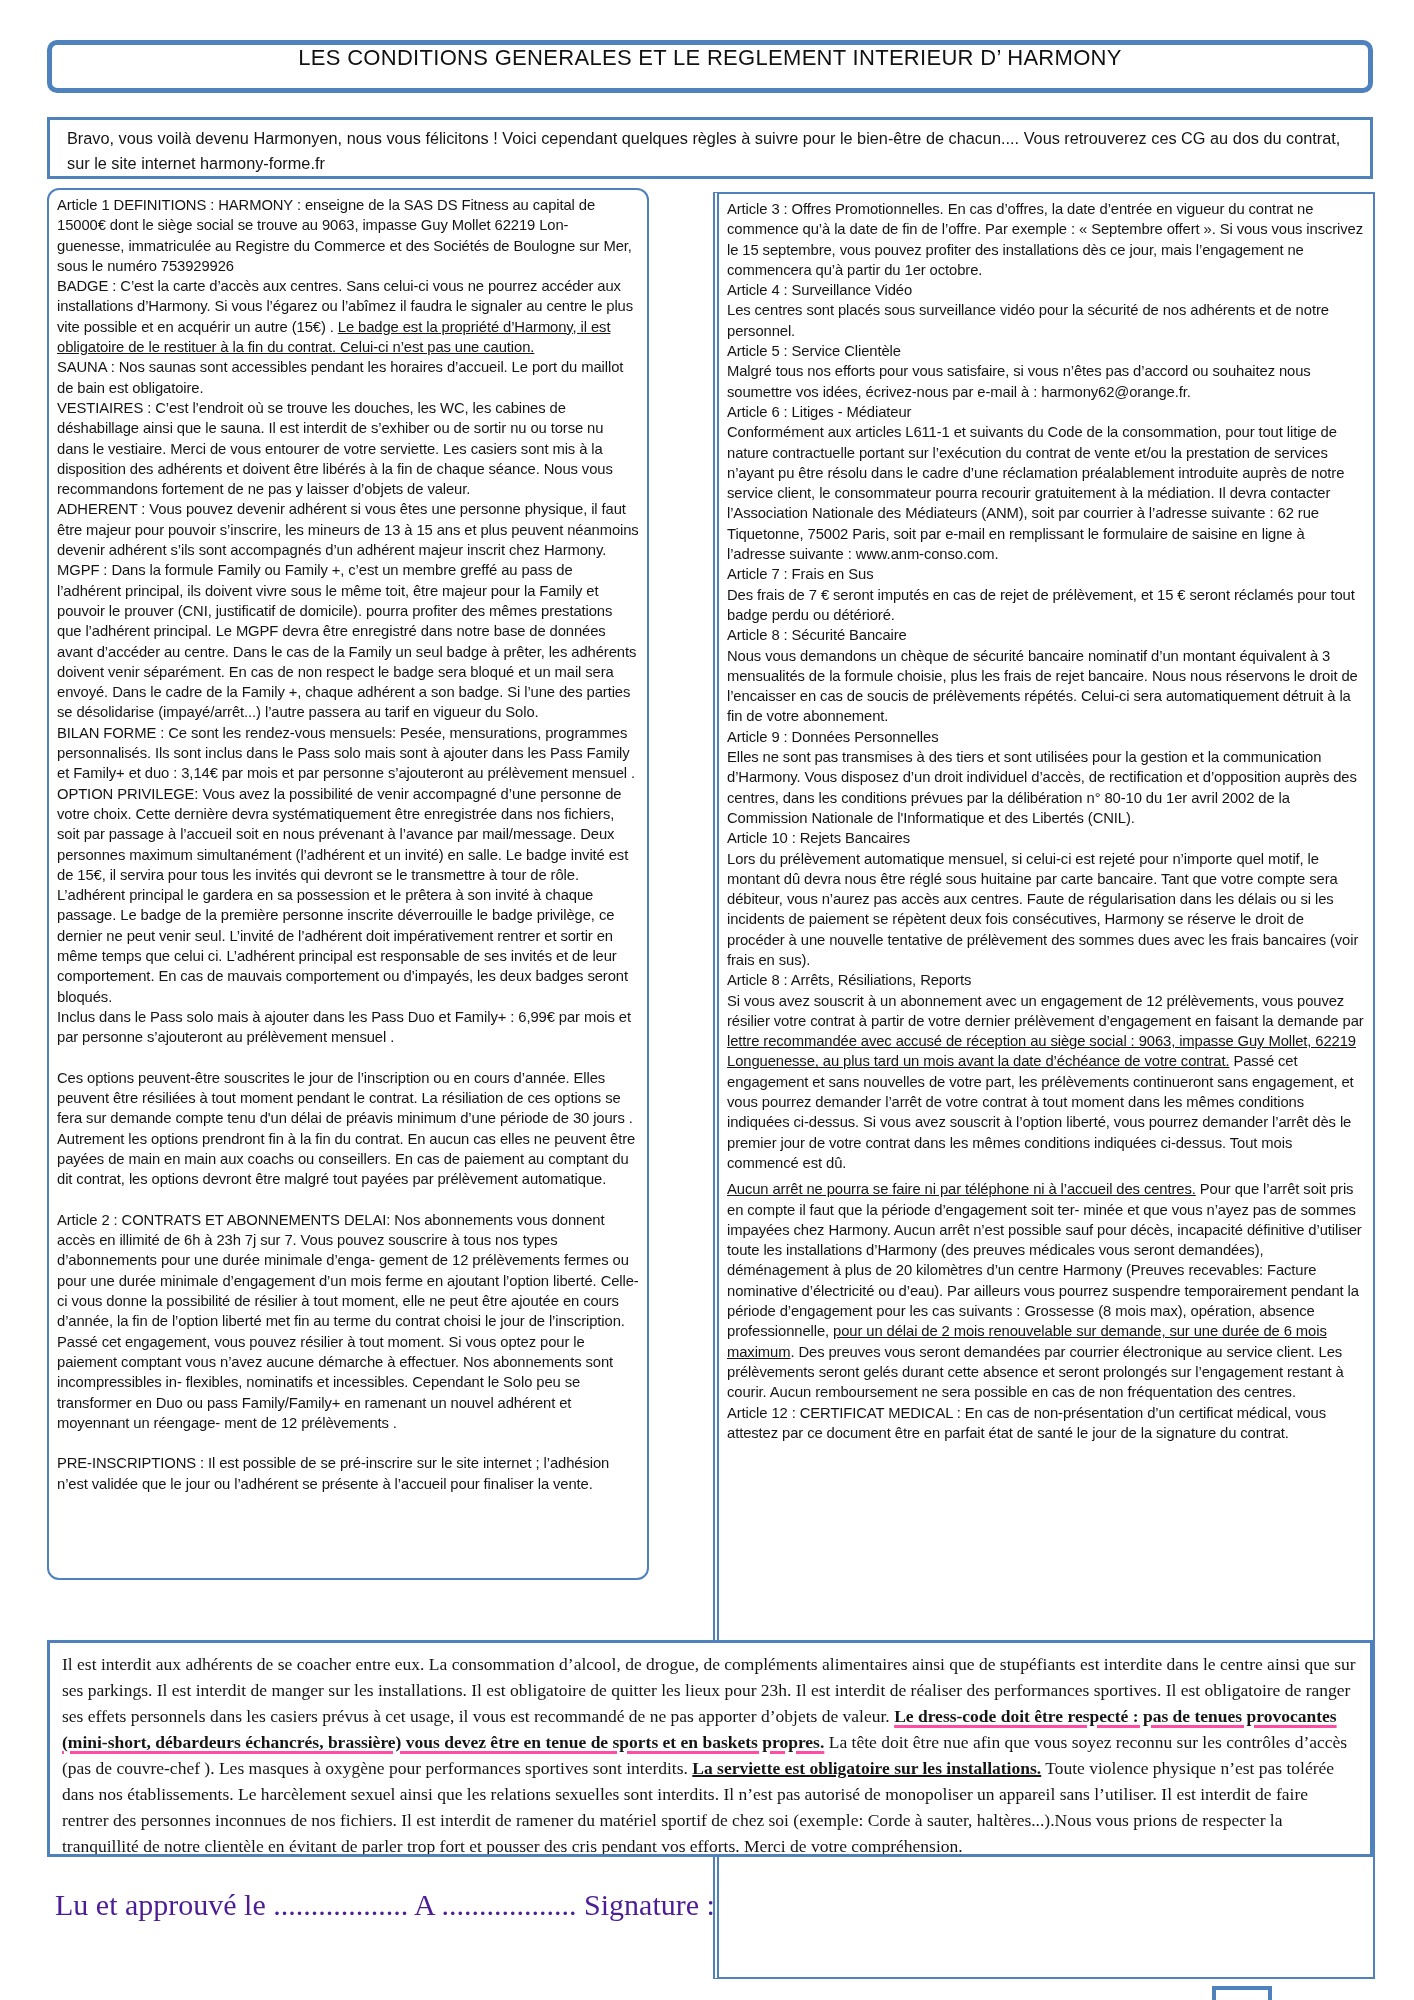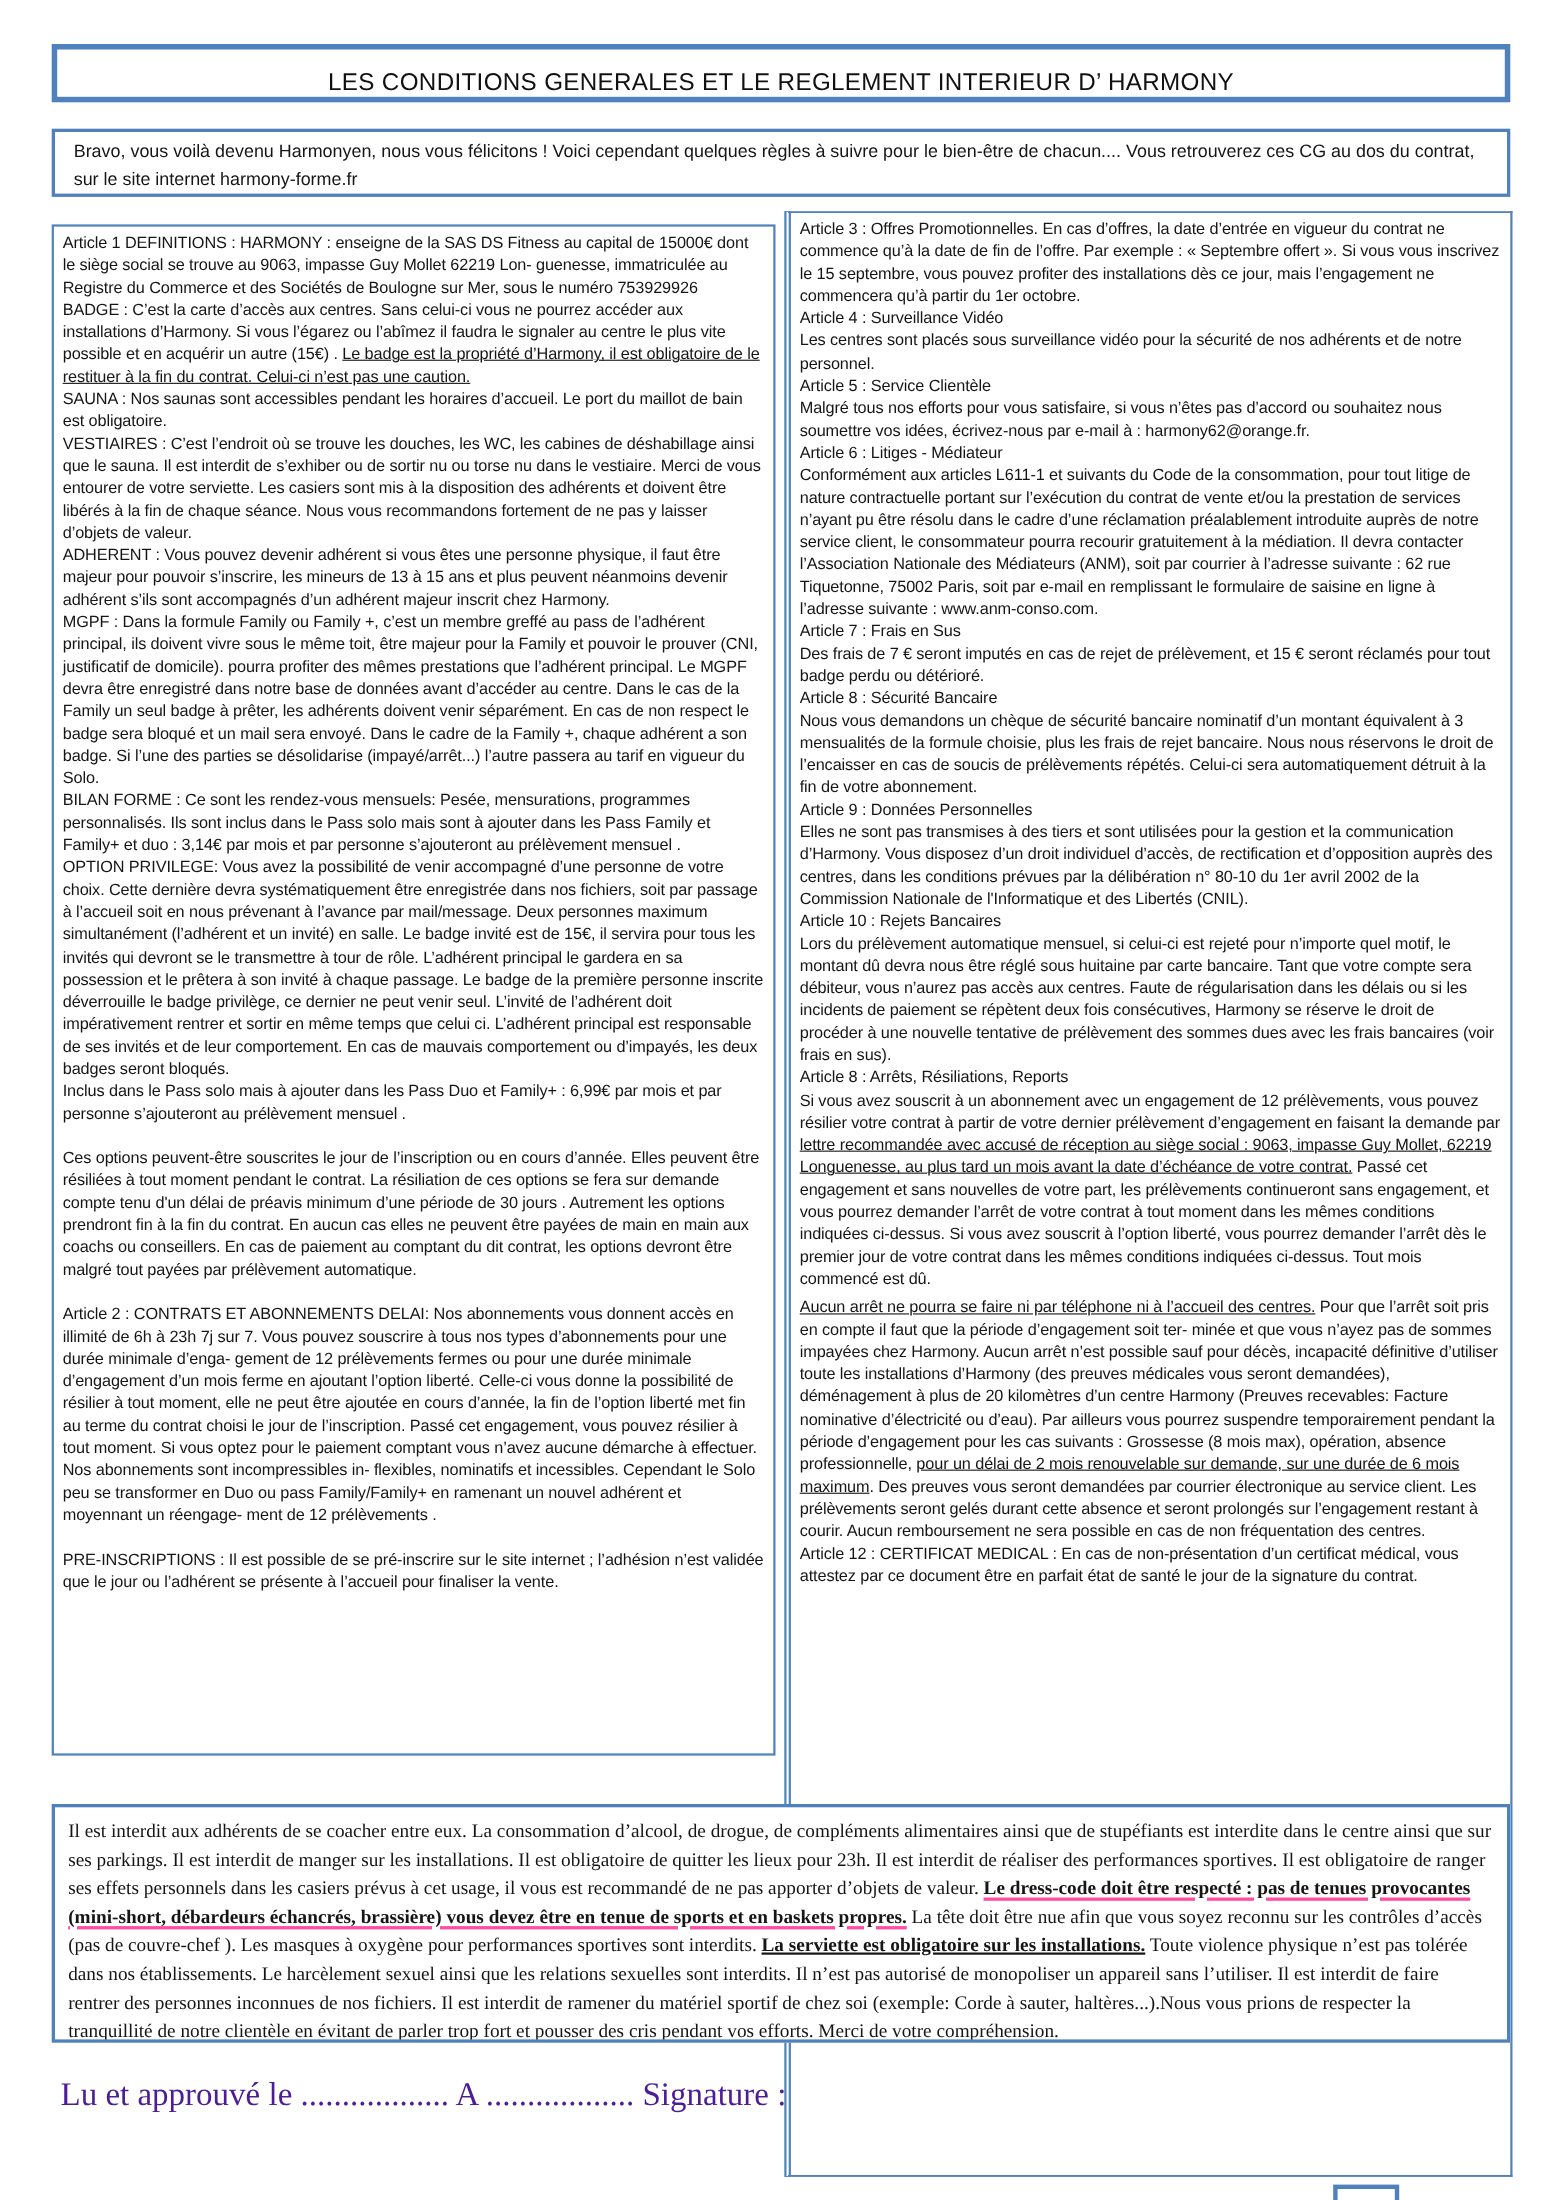--- a/index.html
+++ b/index.html
@@ -2,25 +2,25 @@
 <html lang="fr"><head>
 <meta charset="utf-8">
 <style>
   html,body{margin:0;padding:0;}
   body{
     width:1414px;height:2000px;position:relative;background:#ffffff;
     font-family:"Liberation Sans",sans-serif;color:#151515;overflow:hidden;
   }
   .bluebox{position:absolute;background:#ffffff;border:2px solid #4f81bd;box-sizing:border-box;}
   #title-box{left:47px;top:40px;width:1326px;height:53px;border-width:5px;
-    display:flex;align-items:flex-end;justify-content:center;}
+    display:flex;align-items:flex-start;justify-content:center;border-radius:10px;}
   #title-box h1{margin:0;font-size:22px;font-weight:400;letter-spacing:.3px;color:#111;}
   #intro-box{left:47px;top:117px;width:1326px;height:62px;border-width:3px;
     padding:6px 17px;font-size:16.3px;line-height:25px;}
-  #left-col{left:47px;top:204px;width:658px;height:1392px;padding:5px 8px;overflow:hidden;}
+  #left-col{left:47px;top:188px;width:602px;height:1392px;padding:5px 8px;overflow:hidden;border-radius:12px;}
   #right-col{left:713px;top:192px;width:662px;height:1787px;padding:5px 8px;overflow:hidden;
     border-left:6px double #4f81bd;}
   .col{font-size:14.8px;line-height:20.3px;letter-spacing:-.1px;}
   .col p{margin:0;}
   .col p.mt{margin-top:6px;}
   #rules-box{left:47px;top:1640px;width:1326px;height:217px;border-width:3px;
     padding:8px 12px;font-family:"Liberation Serif",serif;font-size:17.5px;line-height:26px;overflow:hidden;}
   #rules-text{margin:0;}
   .u{text-decoration:underline;}
   .b{font-weight:700;}

